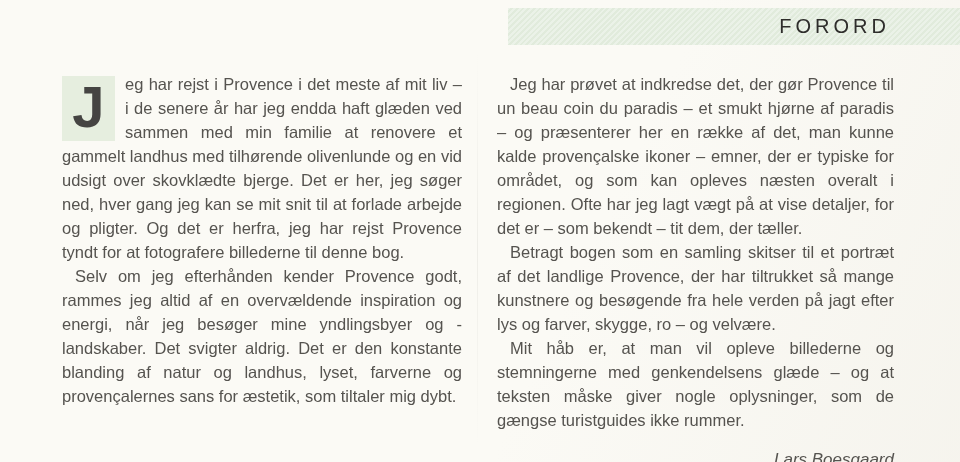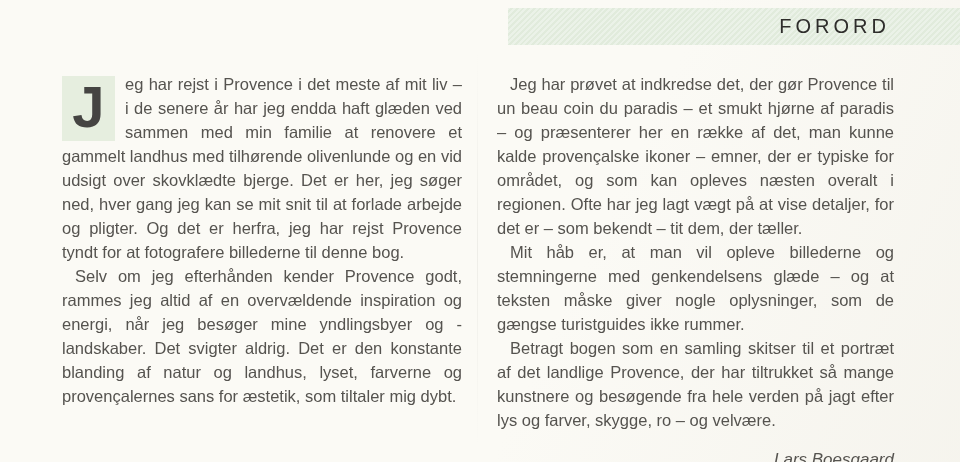--- a/index.html
+++ b/index.html
@@ -90,18 +90,18 @@
     <p>
       <span class="dropcap">J</span><span>eg har rejst i Provence i det meste af mit liv – i de senere år har jeg endda haft glæden ved sammen med min familie at renovere et gammelt landhus med tilhørende olivenlunde og en vid udsigt over skovklædte bjerge. Det er her, jeg søger ned, hver gang jeg kan se mit snit til at forlade arbejde og pligter. Og det er herfra, jeg har rejst Provence tyndt for at fotografere billederne til denne bog.</span>
     </p>
     <p class="indented">Selv om jeg efterhånden kender Provence godt, rammes jeg altid af en overvældende inspiration og energi, når jeg besøger mine yndlingsbyer og -landskaber. Det svigter aldrig. Det er den konstante blanding af natur og landhus, lyset, farverne og provençalernes sans for æstetik, som tiltaler mig dybt.</p>
   </div>
 
   <div class="col col-right">
     <p class="indented">
       <span>Jeg har prøvet at indkredse det, der gør Provence til </span><span class="italic">un beau coin du paradis</span><span> – et smukt hjørne af paradis – og præsenterer her en række af det, man kunne kalde provençalske ikoner – emner, der er typiske for området, og som kan opleves næsten overalt i regionen. Ofte har jeg lagt vægt på at vise detaljer, for det er – som bekendt – tit dem, der tæller.</span>
     </p>
+    <p class="indented">Betragt bogen som en samling skitser til et portræt af det landlige Provence, der har tiltrukket så mange kunstnere og besøgende fra hele verden på jagt efter lys og farver, skygge, ro – og velvære.</p>
     <p class="indented">Mit håb er, at man vil opleve billederne og stemningerne med genkendelsens glæde – og at teksten måske giver nogle oplysninger, som de gængse turistguides ikke rummer.</p>
-    <p class="indented">Betragt bogen som en samling skitser til et portræt af det landlige Provence, der har tiltrukket så mange kunstnere og besøgende fra hele verden på jagt efter lys og farver, skygge, ro – og velvære.</p>
     <div class="signature">Lars Boesgaard</div>
   </div>
 
 </div>
 
 </body></html>

